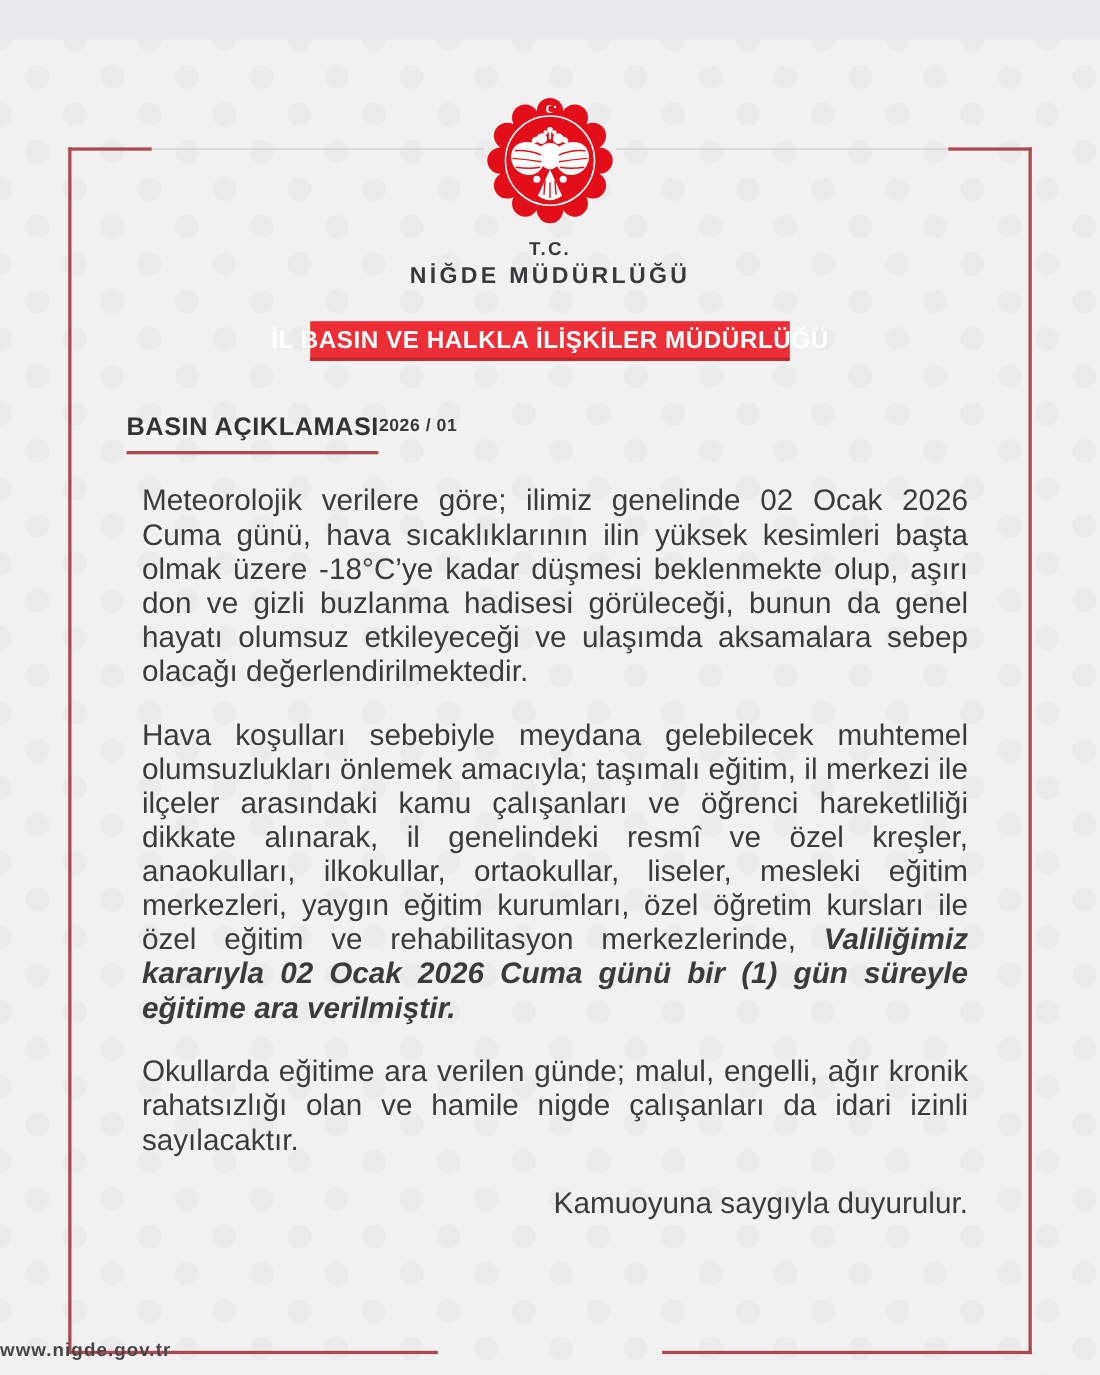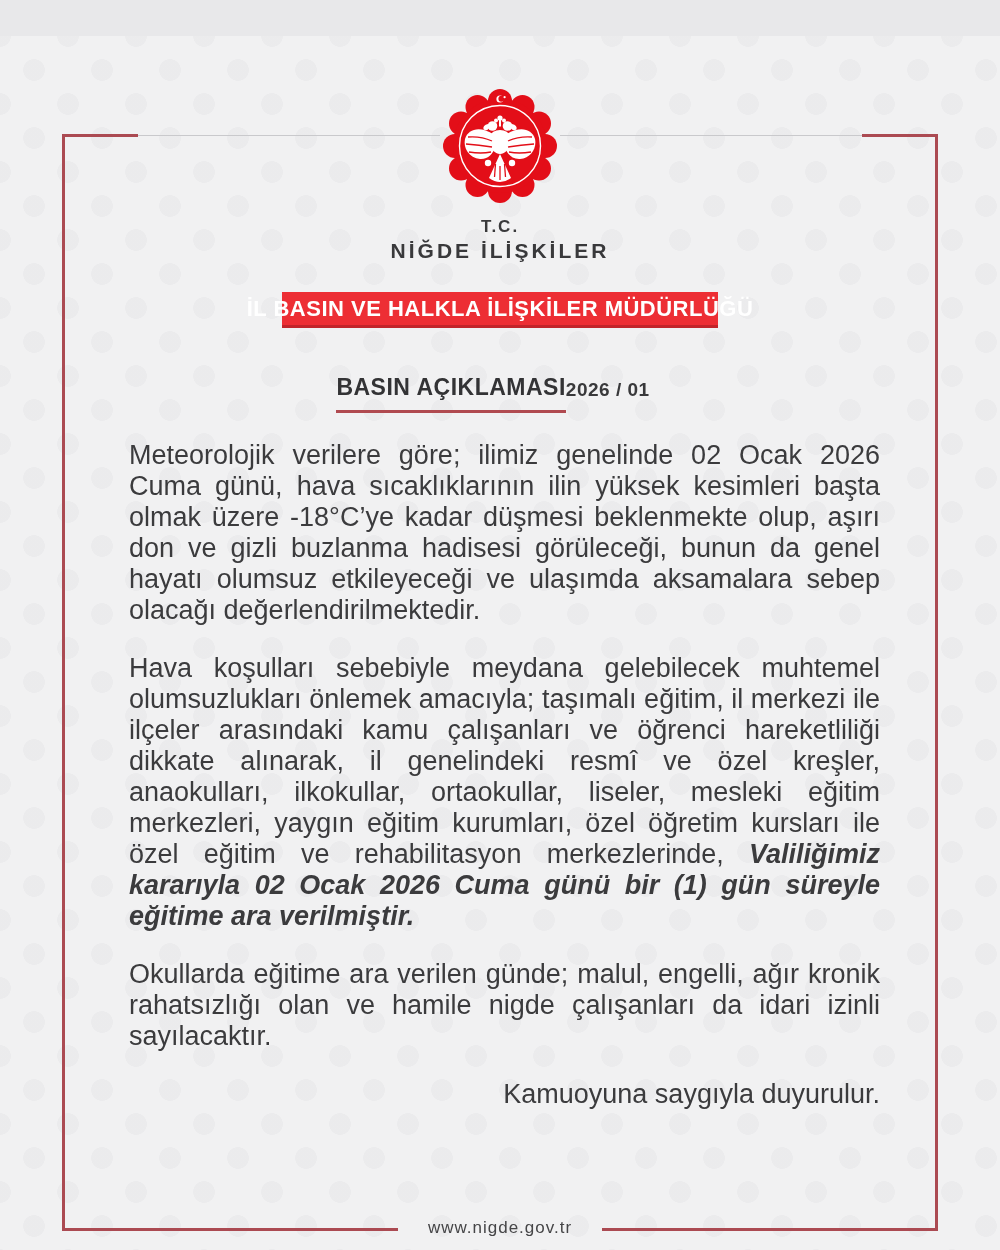--- a/index.html
+++ b/index.html
@@ -53,43 +53,43 @@
     position:absolute;top:256px;left:50%;transform:translateX(-50%);
     width:436px;height:33px;
     background:var(--banner-red);
     border-bottom:3px solid var(--banner-red-dark);
     color:#fff;font-size:22px;font-weight:700;letter-spacing:.5px;
     display:flex;align-items:center;justify-content:center;white-space:nowrap;
   }
   
   .title-row{
     position:absolute;left:115px;right:129px;top:338px;
-    display:flex;justify-content:center;align-items:flex-start;
+    display:flex;justify-content:flex-start;align-items:flex-start;
   }
   .doc-title{
     margin:0;font-size:23px;font-weight:800;letter-spacing:.5px;color:#333335;
   }
   .doc-title::after{
     content:"";display:block;height:3px;margin-top:9px;width:100%;
     background:var(--underline-red);
   }
-  .doc-number{font-size:19px;font-weight:700;color:#39393b;padding-top:5px;letter-spacing:.5px;}
+  .doc-number{font-size:16px;font-weight:700;color:#39393b;padding-top:5px;letter-spacing:.5px;}
   
   .content{
     position:absolute;left:129px;right:120px;top:404px;
     font-size:27px;line-height:31px;color:var(--text);
     text-align:justify;font-weight:500;
   }
   .content p{margin:0 0 27px 0;}
   .content .decision{font-weight:700;font-style:italic;}
   .content .closing{text-align:right;}
   
   .footer-text{
-    position:absolute;top:1182px;left:0;width:100%;text-align:center;
-    font-size:17px;font-weight:400;letter-spacing:1px;color:#454547;
+    position:absolute;top:1182px;left:0;width:100%;
+    font-size:17px;font-weight:700;letter-spacing:1px;color:#454547;
   }
 </style>
 </head>
 <body>
 
 <div class="page">
 
   <div class="fl frame-left"></div>
   <div class="fl frame-right"></div>
   <div class="fl frame-top-left"></div>
@@ -150,21 +150,21 @@
           <path d="M93,60 Q80,61 67,63"></path>
           <path d="M90,68 Q78,70 68,68"></path>
         <path d="M54.5,80 L53.5,93"></path>
           <path d="M59,82 L59,96"></path>
           <path d="M63.5,80 L64.5,93"></path>
       </g>
     </svg>
   </div>
 
   <div class="org-top">T.C.</div>
-  <div class="org-name">NİĞDE İLİŞKİLER</div>
+  <div class="org-name">NİĞDE MÜDÜRLÜĞÜ</div>
 
   <div class="banner">İL BASIN VE HALKLA İLİŞKİLER MÜDÜRLÜĞÜ</div>
 
   <div class="title-row">
     <h1 class="doc-title">BASIN AÇIKLAMASI</h1>
     <div class="doc-number">2026 / 01</div>
   </div>
 
   <div class="content">
     <p>Meteorolojik verilere göre; ilimiz genelinde 02 Ocak 2026 Cuma günü, hava sıcaklıklarının ilin yüksek kesimleri başta olmak üzere -18°C’ye kadar düşmesi beklenmekte olup, aşırı don ve gizli buzlanma hadisesi görüleceği, bunun da genel hayatı olumsuz etkileyeceği ve ulaşımda aksamalara sebep olacağı değerlendirilmektedir.</p>

